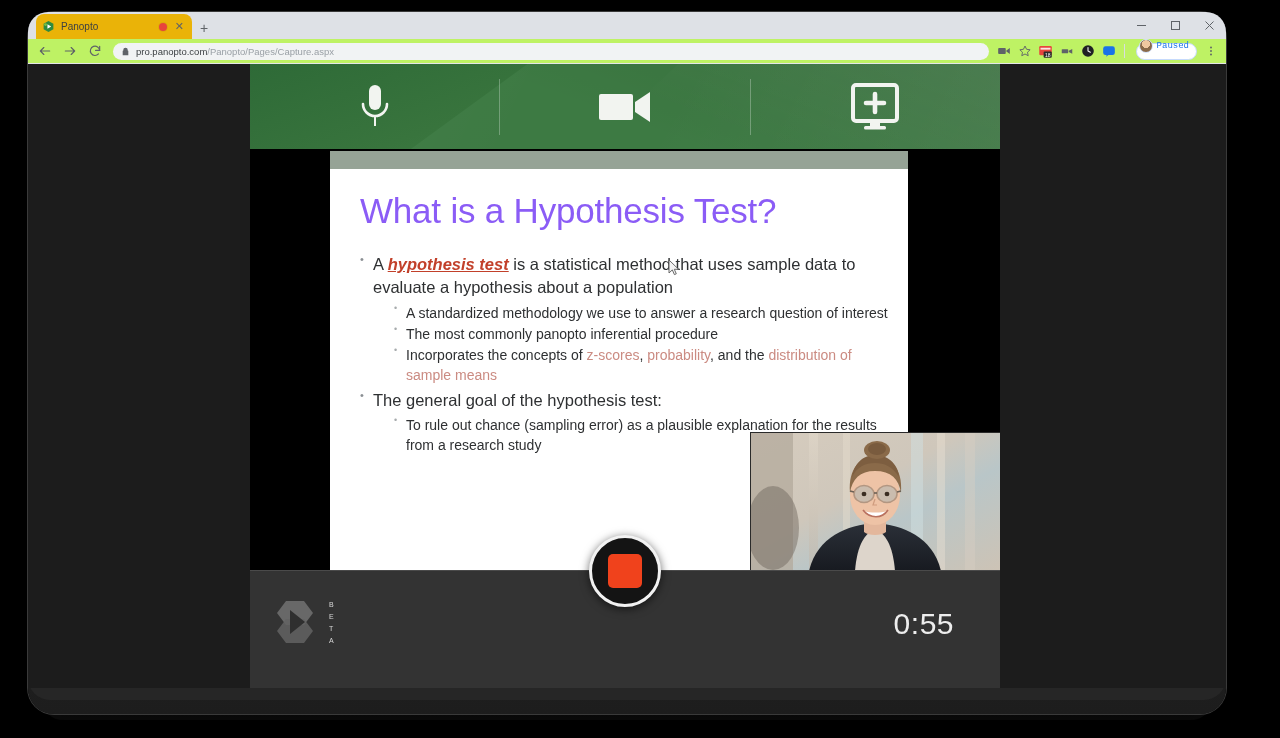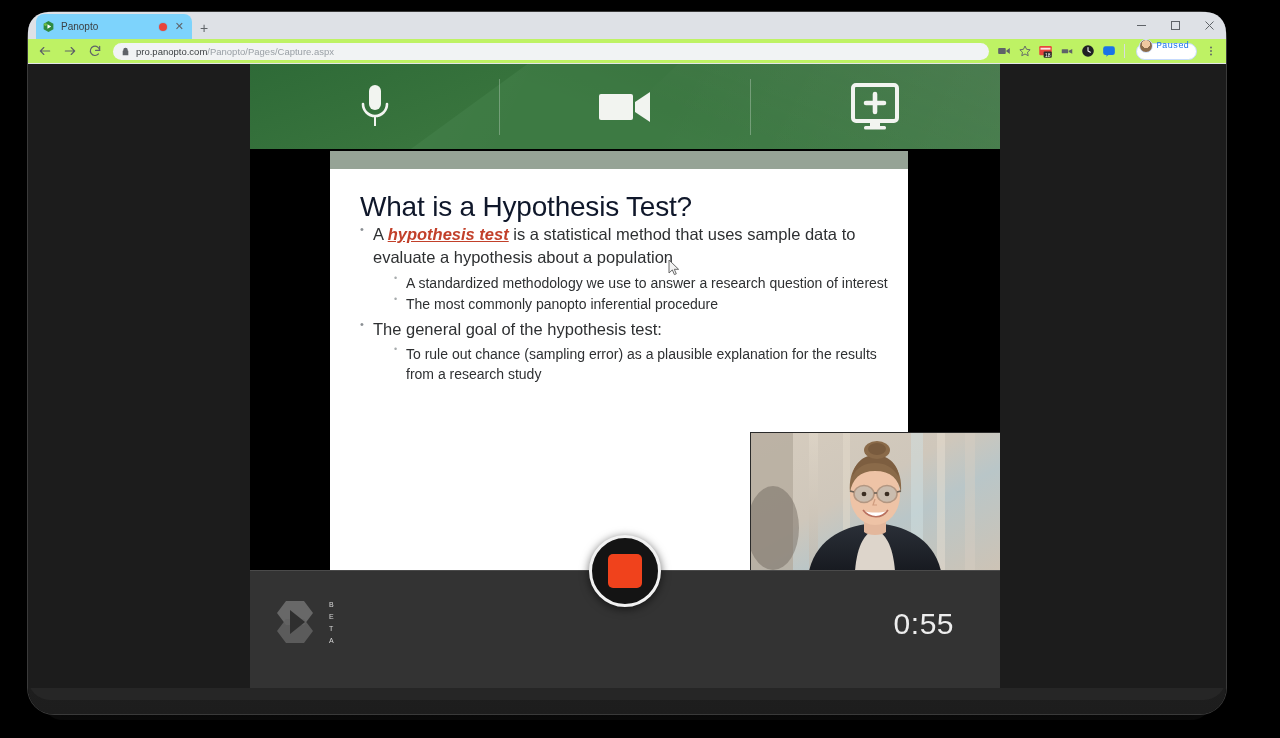--- a/index.html
+++ b/index.html
@@ -56,21 +56,21 @@
     position: relative;
     height: 27px;
     background: #dee1e6;
     display: flex;
     align-items: flex-end;
   }
   #tab {
     position: relative;
     margin-left: 8px;
     width: 156px; height: 25px;
-    background: #7dd3fc;
+    background: #eab308;
     border-radius: 8px 8px 0 0;
     display: flex; align-items: center;
     padding: 8px 6px;
     gap: 6px;
   }
   .favicon {
     width: 13px; height: 13px; flex: 0 0 13px;
     position: relative;
   }
   .favicon svg { display:block; }
@@ -231,23 +231,24 @@
   }
   #slide-topbar {
     height: 18px;
     background: #96a396;
   }
   #slide-body {
     padding: 22px 16px 0 30px;
     color: #2e3032;
   }
   #slide-title {
-    font-size: 28px;
-    color: #0f172a;
+    font-size: 35px;
+    color: #8b5cf6;
     letter-spacing: -0.2px;
+    margin-bottom: 22px;
     white-space: nowrap;
   }
   ul.lvl1 { list-style: none; }
   ul.lvl1 > li {
     position: relative;
     font-size: 16.5px;
     line-height: 1.42;
     padding-left: 13px;
     margin-bottom: 4px;
   }
@@ -508,20 +509,21 @@
           <div id="slide-body">
             <div id="slide-title">What is a Hypothesis Test?</div>
 
             <ul class="lvl1">
               <li>
                 <span>A </span><span class="em-bold">hypothesis test</span><span> is a statistical method that uses sample data to evaluate a hypothesis about a population</span>
 
                 <ul class="lvl2">
                   <li>A standardized methodology we use to answer a research question of interest</li>
                   <li>The most commonly panopto inferential procedure</li>
+                  <li><span>Incorporates the concepts of </span><span class="em-rose">z-scores</span><span>, </span><span class="em-rose">probability</span><span>, and the </span><span class="em-rose">distribution of sample means</span></li>
                 </ul>
               </li>
 
               <li>
                 <span>The general goal of the hypothesis test:</span>
                 <ul class="lvl2">
                   <li>To rule out chance (sampling error) as a plausible explanation for the results from a research study</li>
                 </ul>
               </li>
             </ul>

